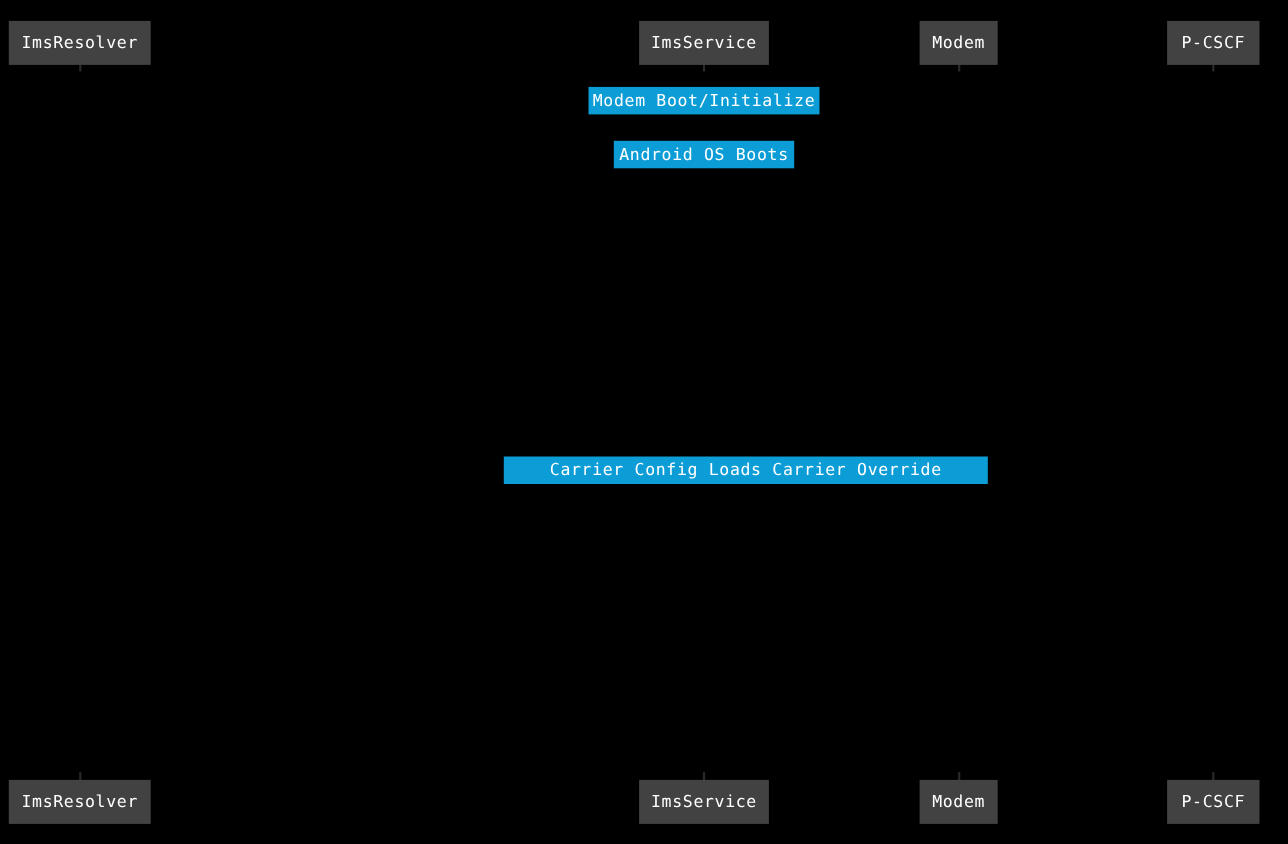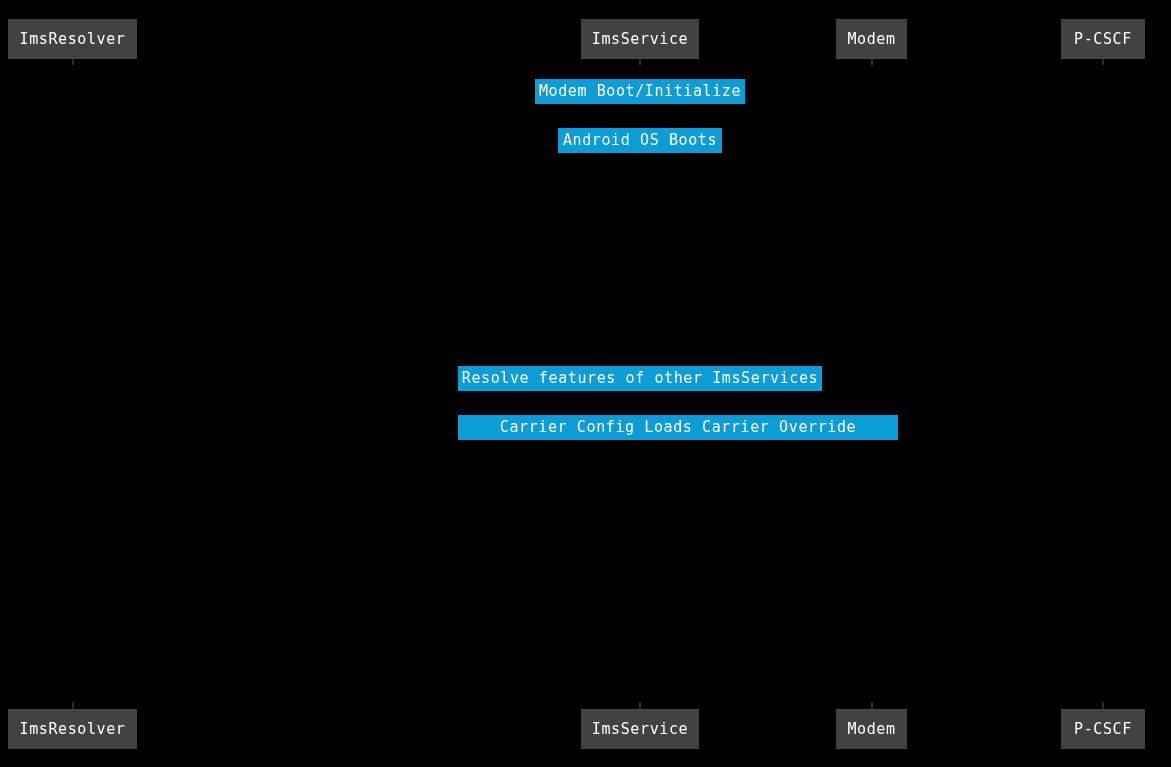--- a/index.html
+++ b/index.html
@@ -93,21 +93,20 @@
   <div class="lifeline-stub-bottom" style="left:871px;"></div>
   <div class="lifeline-stub-bottom" style="left:1102px;"></div>
 
   <div class="participant" style="left:8px; top:19px; width:129px;">ImsResolver</div>
   <div class="participant" style="left:581px; top:19px; width:118px;">ImsService</div>
   <div class="participant" style="left:836px; top:19px; width:71px;">Modem</div>
   <div class="participant" style="left:1061px; top:19px; width:84px;">P-CSCF</div>
 
   <div class="note" style="left:535px; top:79px; width:210px;">Modem Boot/Initialize</div>
   <div class="note" style="left:558px; top:128px; width:164px;">Android OS Boots</div>
-  <div class="note" style="left:458px; top:366px; width:364px;">Resolve features of other ImsServices</div>
   <div class="note" style="left:458px; top:415px; width:440px;">Carrier Config Loads Carrier Override</div>
 
   <div class="participant" style="left:8px; top:709px; width:129px;">ImsResolver</div>
   <div class="participant" style="left:581px; top:709px; width:118px;">ImsService</div>
   <div class="participant" style="left:836px; top:709px; width:71px;">Modem</div>
   <div class="participant" style="left:1061px; top:709px; width:84px;">P-CSCF</div>
 
 </div>
 
 </body></html>

